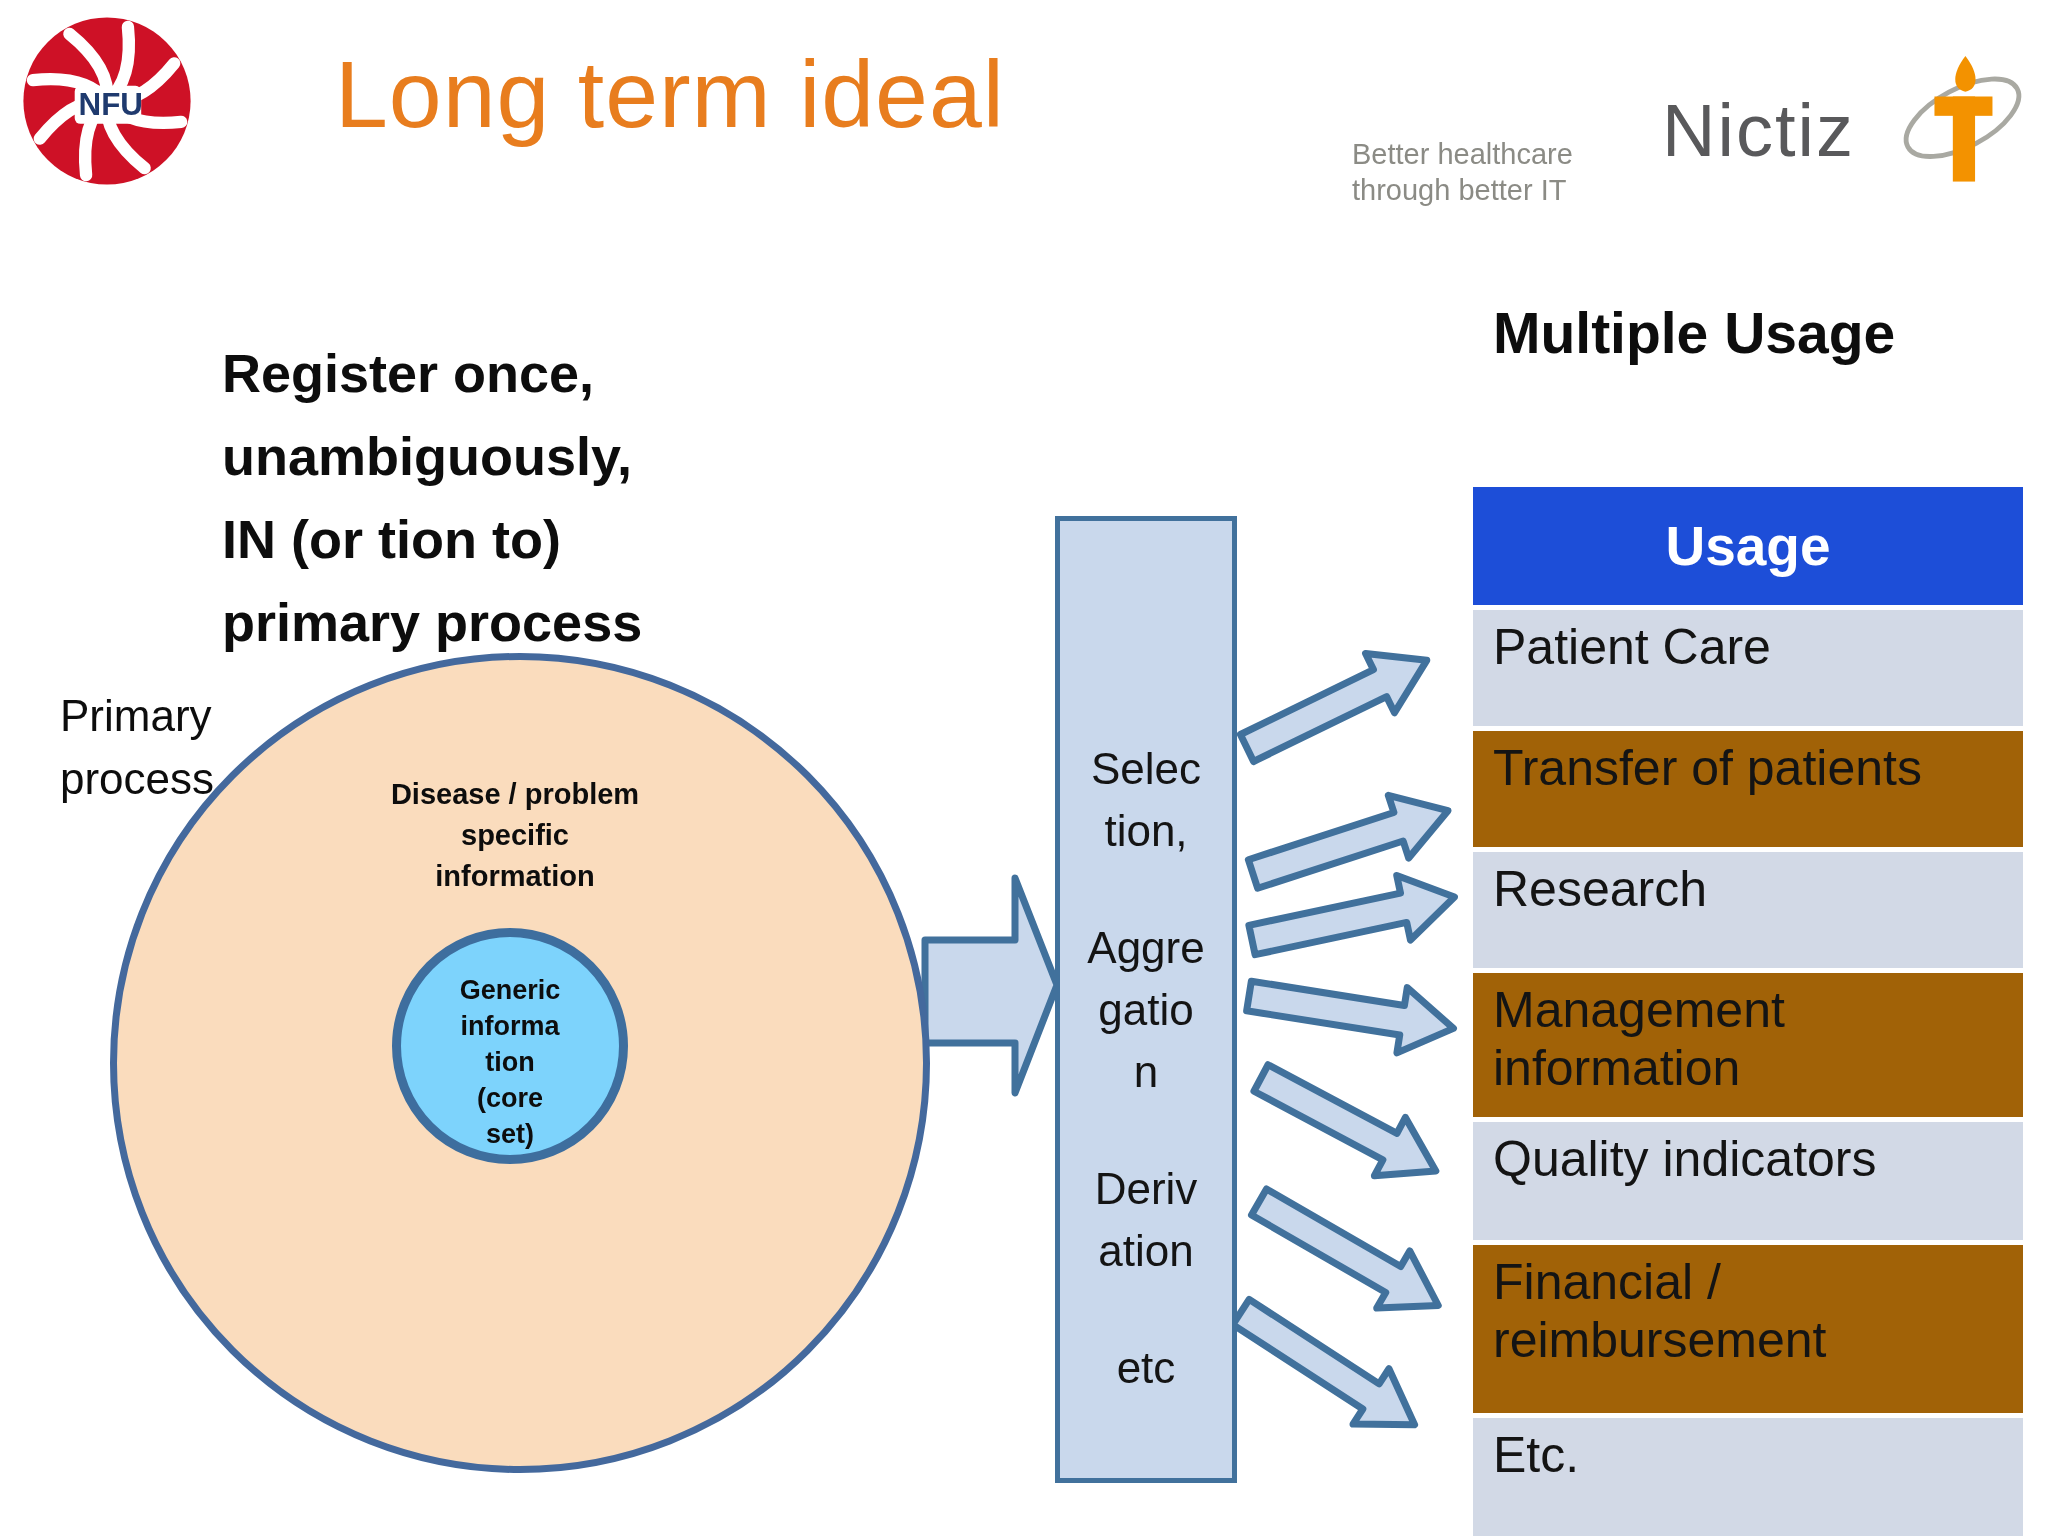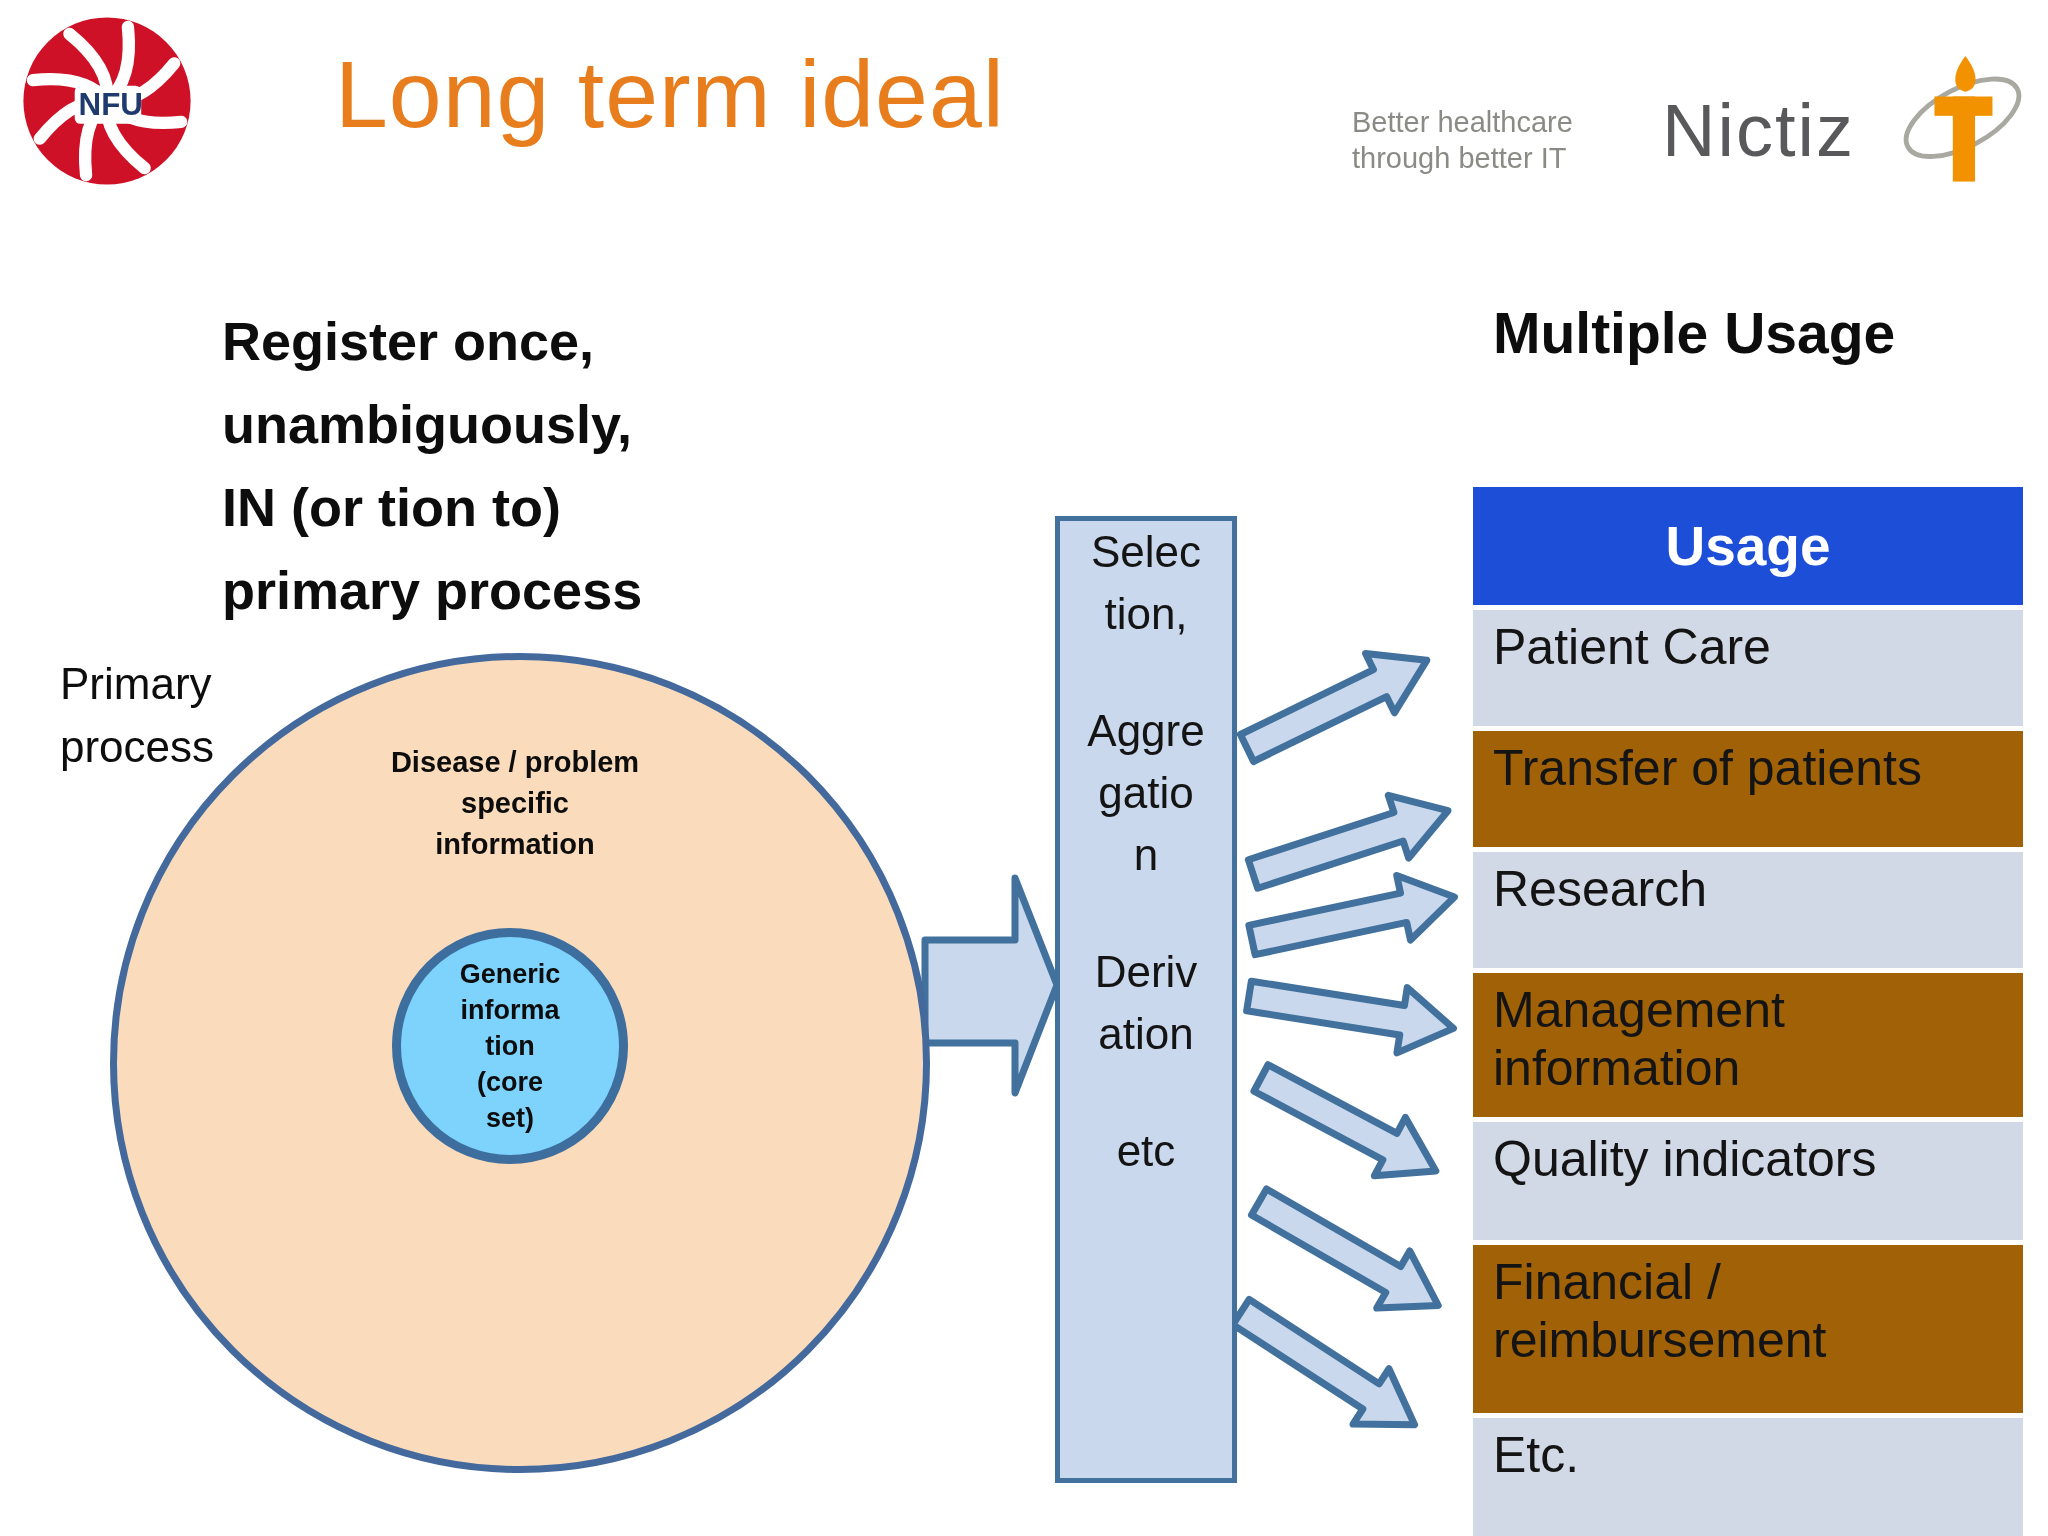--- a/index.html
+++ b/index.html
@@ -1,21 +1,21 @@
 <!DOCTYPE html>
 <html><head>
 <meta charset="utf-8">
 <style>
   html,body{margin:0;padding:0;}
   body{
     width:2048px;height:1536px;position:relative;overflow:hidden;
     background:#ffffff;font-family:"Liberation Sans",sans-serif;
   }
   .abs{position:absolute;}
-  .preline{white-space:pre-line;}
+  .preline{white-space:pre-line;margin-top:32px;}
 
   
   .slide-title{
     left:335px;top:38px;font-size:95px;line-height:112px;color:#E87D1E;
     font-family:"Liberation Sans",sans-serif;letter-spacing:1px;
   }
   .tagline{
     left:1352px;top:104px;font-size:29px;line-height:36px;color:#8B8B85;
   }
   .nictiz-name{
@@ -42,21 +42,21 @@
     left:392px;top:928px;width:236px;height:236px;border-radius:50%;
     background:#7dd3fc;border:9px solid #3E6E9E;box-sizing:border-box;
     display:flex;align-items:center;justify-content:center;text-align:center;
     font-size:27px;line-height:36px;font-weight:bold;color:#0d0d0d;
   }
 
   
   .process-box{
     left:1055px;top:516px;width:182px;height:967px;box-sizing:border-box;
     background:#C9D8EC;border:5px solid #41719C;
-    text-align:center;color:#141414;
+    padding-top:185px;text-align:center;color:#141414;
   }
   .process-item{
     font-size:44px;line-height:62px;margin-bottom:55px;
   }
 
   
   .usage-heading{
     left:1493px;top:300px;font-size:57px;font-weight:bold;color:#0d0d0d;
   }
   .usage-table{

